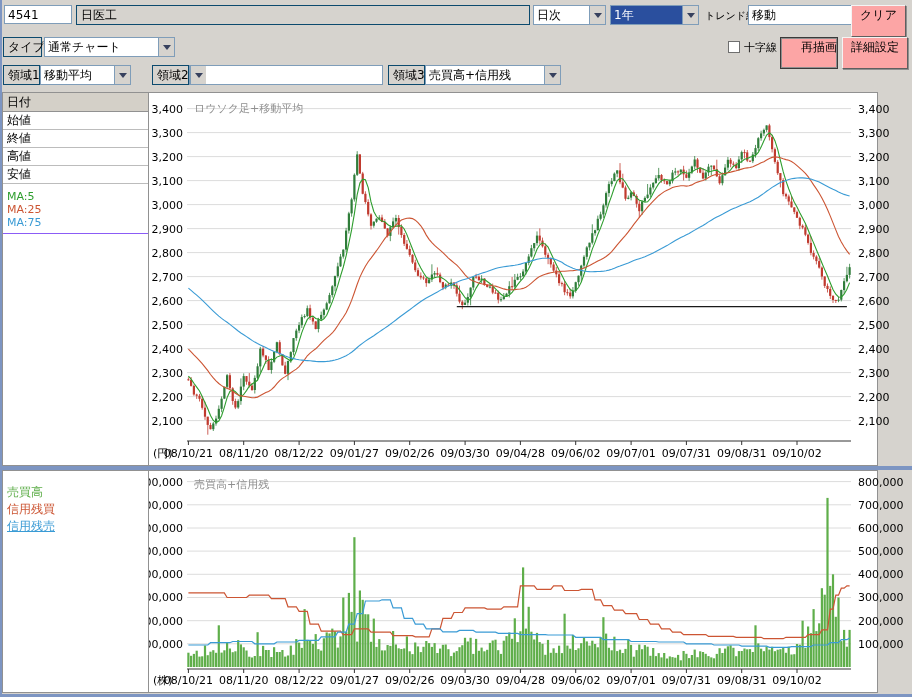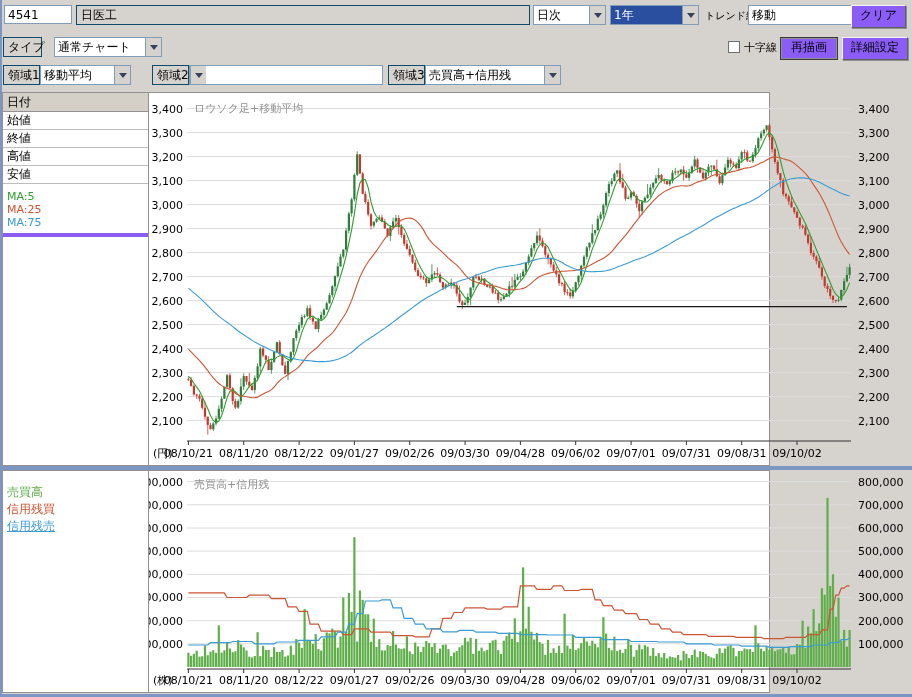--- a/index.html
+++ b/index.html
@@ -6,30 +6,30 @@
   body { margin:0; background:#9a9a9a; }
   #win { position:relative; width:912px; height:697px; background:#d6d3ce;
          font-family:"DejaVu Sans","Liberation Sans",sans-serif; font-size:12px; color:#000; overflow:hidden; }
   .plain { position:absolute; white-space:nowrap; }
   .lblbox { position:absolute; background:#d6d3ce; border:1px solid #0c4a6e; height:20px; line-height:18px; padding:0 4px; white-space:nowrap; }
   .combo { position:absolute; height:20px; background:#fff; border:1px solid #7f9db9; display:flex; }
   .combo .txt { flex:1; line-height:18px; padding:0 3px; white-space:nowrap; overflow:hidden; }
   .combo .txt.sel { background:#2a4f9e; color:#fff; }
   .combo .ab { width:16px; background:#d6d3ce; border-left:1px solid #7f9db9; display:flex; align-items:center; justify-content:center; }
   .tri { width:0; height:0; border-left:4px solid transparent; border-right:4px solid transparent; border-top:5px solid #37415e; }
-  .btn { position:absolute; height:23px; background:#8b5cf6; text-align:center; line-height:18px;
+  .btn { position:absolute; height:32px; background:#fca5a5; text-align:center; line-height:18px;
          border:1px solid; border-color:#f4f4f4 #5f5f5f #5f5f5f #f4f4f4; box-shadow:1px 1px 0 #8f8f8f; cursor:default; }
-  .btn.focused { border-color:#3a3a3a; box-shadow:inset 0 0 0 1px #8f8f8f; }
+  .btn.focused { border-color:#3a3a3a; box-shadow:inset 0 0 0 1px #8f8f8f;text-align:right; }
   .cbx { position:absolute; width:12px; height:12px; background:#fff; border:1px solid #6f6f6f; }
   .txtin { position:absolute; border:1px solid #7f9db9; background:#fff; padding:0 3px; font:inherit; }
-  .panel { position:absolute; left:2px; width:768px; background:#fff; border:1px solid #919191;padding-left:28px; }
+  .panel { position:absolute; left:2px; width:876px; background:#fff; border:1px solid #919191;padding-left:28px; }
   .sidebar { position:absolute; left:0; top:0; width:146px; height:100%; border-right:1px solid #919191; background:#fff; }
   .sb-head { height:19px; background:#d4d0c8; border-bottom:1px solid #919191; line-height:19px; padding-left:4px; }
   .sb-row { height:18px; border-bottom:1px solid #bcbcbc; line-height:17px; padding-left:4px; }
-  .sb-legend { margin-top:5px; border-bottom:4px solid #8b5cf6; padding:1px 0 4px 4px; }
+  .sb-legend { margin-top:5px; border-bottom:1px solid #8b5cf6; padding:1px 0 4px 4px; }
   .sb-legend div { font-size:11px; line-height:13px; }
   .vleg { padding:13px 0 0 4px; }
   .vleg div { line-height:17px; }
   .chartbox { position:absolute; left:146px; top:0; }
   .chartbox svg { display:block; font-family:inherit; }
   .stripe { position:absolute; background:#7d95c2; }
 </style>
 </head>
 <body>
 
@@ -57,21 +57,21 @@
   <div class="combo" style="left:748px;top:5px;width:122px">
     <span class="txt">移動</span>
     <span class="ab">
         <span class="tri"></span>
       </span>
   </div>
 
   <div class="btn" style="left:851px;top:5px;width:55px">クリア</div>
 
   <div class="lblbox" style="left:3px;top:37px;width:39px">タイプ</div>
-  <div class="combo" style="left:54px;top:37px;width:108px">
+  <div class="combo" style="left:44px;top:37px;width:131px">
     <span class="txt">通常チャート</span>
     <span class="ab">
         <span class="tri"></span>
       </span>
   </div>
 
   <div class="cbx" style="left:728px;top:41px"></div>
   <div class="plain" style="left:744px;top:40px;font-size:11px">十字線</div>
   <div class="btn focused" style="left:780px;top:37px;width:58px">再描画</div>
   <div class="btn" style="left:842px;top:37px;width:66px">詳細設定</div>

